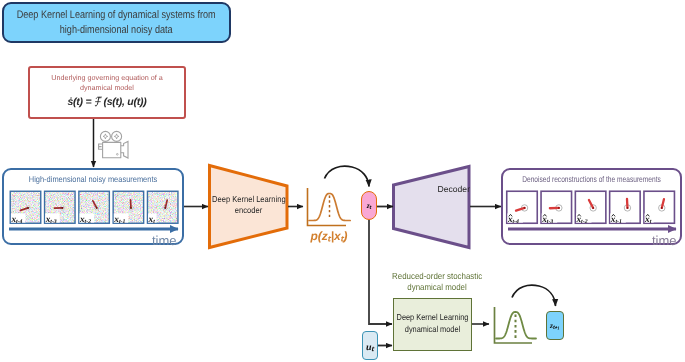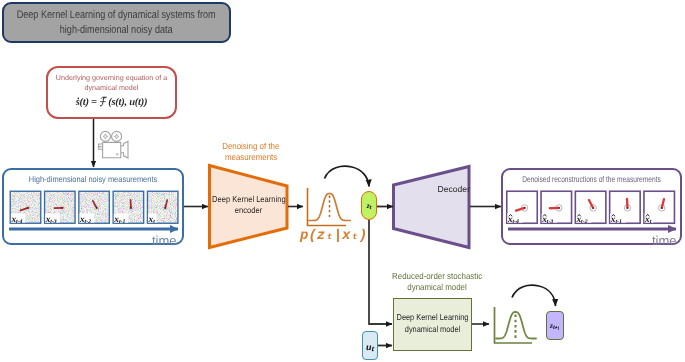--- a/index.html
+++ b/index.html
@@ -5,31 +5,31 @@
   html,body{margin:0;padding:0;}
   body{width:685px;height:362px;background:#ffffff;overflow:hidden;
        font-family:"Liberation Sans", sans-serif;-webkit-font-smoothing:antialiased;
        text-rendering:geometricPrecision;}
   #stage{position:relative;width:685px;height:362px;}
   .abs{position:absolute;opacity:0.999;}
   .ctr{display:flex;align-items:center;justify-content:center;text-align:center;}
 
   
   #title-box{left:2px;top:2px;width:229px;height:41px;box-sizing:border-box;
-    background:#a3a3a3;border:2.2px solid #1f3864;border-radius:9px;
+    background:#7dd3fc;border:2.2px solid #1f3864;border-radius:9px;
     color:#3b3b3b;font-size:11px;line-height:14.5px;flex-direction:column;}
   #title-box span{white-space:nowrap;display:block;transform:scaleX(0.828);}
 
   
-  #eq-box{left:46px;top:66px;width:131px;height:53px;box-sizing:border-box;
-    background:#ffffff;border:2px solid #c0504d;border-radius:12px;}
+  #eq-box{left:28px;top:66px;width:158px;height:53px;box-sizing:border-box;
+    background:#ffffff;border:2px solid #c0504d;border-radius:3px;}
   #eq-caption{position:absolute;left:0;top:5px;width:100%;text-align:center;
     color:#b05a5a;font-size:7.2px;line-height:9.6px;}
   #eq-math{position:absolute;left:0;top:28px;width:100%;text-align:center;white-space:nowrap;
-    color:#2b2b2b;font-family:Liberation Serif, serif;font-size:10.5px;font-style:italic;font-weight:bold;
+    color:#2b2b2b;font-family:Liberation Sans, sans-serif;font-size:10.5px;font-style:italic;font-weight:bold;
     letter-spacing:-0.25px;}
   #script-f{vertical-align:-1.6px;margin:0 -1.8px 0 0;}
 
   
   #meas-box{left:2px;top:168px;width:182px;height:77px;box-sizing:border-box;
     background:#ffffff;border:2px solid #3b6ea5;border-radius:9px;}
   #meas-title{position:absolute;left:0;top:4px;width:100%;text-align:center;
     color:#4a6f9c;font-size:8.4px;white-space:nowrap;transform:scaleX(0.89);}
   .time-lbl{position:absolute;font-size:13px;z-index:7;}
   #meas-time{left:152px;top:233px;color:#6e86a6;}
@@ -37,26 +37,26 @@
 
   
   #enc-caption{left:206px;top:141px;width:90px;text-align:center;color:#e07b28;
     font-size:8.8px;line-height:10.6px;white-space:nowrap;}
   #enc-caption span{display:block;transform:scaleX(0.9);}
   #enc-label{left:206px;top:194px;width:86px;text-align:center;color:#262626;
     font-size:8.6px;line-height:11.4px;white-space:nowrap;}
   #enc-label span{display:block;transform:scaleX(0.88);}
 
   
-  #post-label{left:300px;top:227px;width:58px;text-align:right;color:#d2802f;
-    font-family:Liberation Mono, monospace;font-size:14px;font-style:italic;font-weight:bold;white-space:nowrap;}
+  #post-label{left:300px;top:227px;width:58px;text-align:center;color:#d2802f;
+    font-family:Liberation Sans, sans-serif;font-size:12px;font-style:italic;font-weight:bold;white-space:nowrap;}
 
   
   #zt-box{left:361px;top:191px;width:16px;height:29px;box-sizing:border-box;
-    background:#bef264;border:1.6px solid #e36c09;border-radius:8px;}
+    background:#f9a8d4;border:1.6px solid #e36c09;border-radius:8px;}
   #zt-box span{font-family:"Liberation Serif",serif;font-size:7.5px;font-weight:bold;font-style:italic;color:#111;}
 
   
   #dec-caption{left:382px;top:141px;width:108px;text-align:center;color:#5b4b7c;
     font-size:8.8px;line-height:10.6px;white-space:nowrap;}
   #dec-caption span{display:block;transform:scaleX(0.9);}
   #dec-label{left:400px;top:184px;width:70px;text-align:right;color:#262626;font-size:8.6px;}
 
   
   #recon-box{left:501px;top:168px;width:181px;height:77px;box-sizing:border-box;
@@ -76,21 +76,21 @@
 
   
   #ut-box{left:362px;top:331px;width:16px;height:29px;box-sizing:border-box;
     background:#daeaf3;border:1.6px solid #3b93b5;border-radius:4px;}
   #ut-box span{font-family:"Liberation Serif",serif;font-size:10px;font-weight:bold;font-style:italic;color:#111;}
 
   
   #trans-label{left:481px;top:345px;width:72px;text-align:center;color:#5f7337;
     font-family:"Liberation Serif",serif;font-size:10px;font-style:italic;font-weight:bold;white-space:nowrap;}
   #zt1-box{left:546px;top:311px;width:18px;height:29px;box-sizing:border-box;
-    background:#c4b5fd;border:1.8px solid #5f7337;border-radius:4px;}
+    background:#7dd3fc;border:1.8px solid #5f7337;border-radius:4px;}
   #zt1-box span{font-family:"Liberation Serif",serif;font-size:7.5px;font-weight:bold;font-style:italic;color:#111;}
 
   svg.ov{position:absolute;left:0;top:0;width:685px;height:362px;pointer-events:none;z-index:5;opacity:0.999;}
   svg text{-webkit-font-smoothing:antialiased;}
   #meas-box,#recon-box{z-index:2;}
   #title-box,#eq-box,#zt-box,#ut-box,#zt1-box,#dyn-box{z-index:6;}
   #enc-caption,#enc-label,#dec-caption,#dec-label,#post-label,#dyn-caption,#trans-label,
   #meas-title,#recon-title{z-index:7;}
 </style>
 </head>
@@ -308,24 +308,20 @@
       <span id="eq-rhs">(s(t), u(t))</span>
     </div>
   </div>
 
   <div class="abs" id="meas-box">
     <div id="meas-title">High-dimensional noisy measurements</div>
   </div>
   <div class="abs time-lbl" id="meas-time">time</div>
   <div class="abs time-lbl" id="recon-time">time</div>
 
-  <div class="abs ctr" id="enc-caption" style="flex-direction:column">
-    <span>Denoising of the</span>
-    <span>measurements</span>
-  </div>
   <div class="abs ctr" id="enc-label" style="flex-direction:column">
     <span>Deep Kernel Learning</span>
     <span>encoder</span>
   </div>
 
   <div class="abs" id="post-label"><span class="mathx">p(zₜ|xₜ)</span></div>
 
   <div class="abs ctr" id="zt-box">
     <span>zₜ</span>
   </div>

